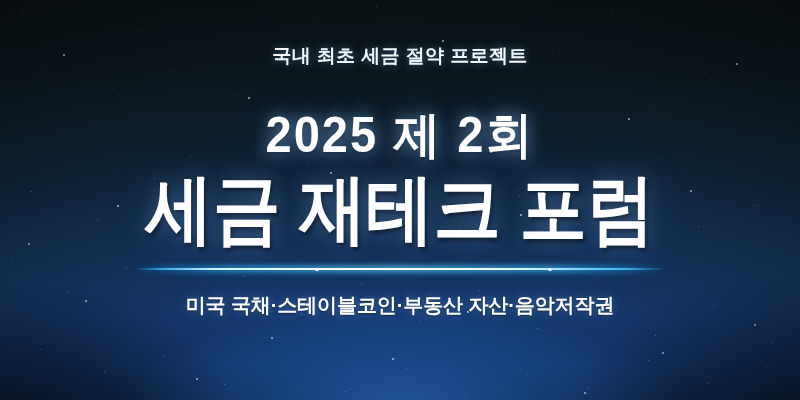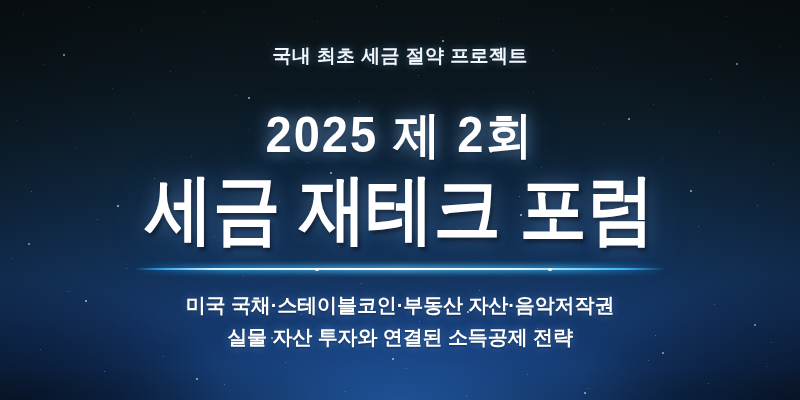--- a/index.html
+++ b/index.html
@@ -146,21 +146,20 @@
       754px 324px 0 0 rgba(228,242,255,.75), 28px 243px 0 0 rgba(225,240,255,.7);
   }
 
   
   .content {
     position: absolute;
     inset: 0;
     display: flex;
     flex-direction: column;
     align-items: center;
-    text-align: center;
   }
 
   .tagline {
     margin-top: 43px;
     font-size: 19px;
     font-weight: 700;
     letter-spacing: 0.4px;
     color: #f2f7fb;
     text-shadow: 0 0 9px rgba(130,190,255,0.45), 0 1px 2px rgba(0,0,0,0.6);
     white-space: nowrap;
@@ -289,17 +288,16 @@
 
     <div class="divider-wrap">
       <div class="divider-glow"></div>
       <div class="divider-core"></div>
       <div class="divider-spark s1"></div>
       <div class="divider-spark s2"></div>
     </div>
 
     <div class="subtitle">
       <span class="subtitle-line">미국 국채·스테이블코인·부동산 자산·음악저작권</span>
-      <span class="subtitle-line">실물 자산 투자와 연결된 소득공제 전략</span>
     </div>
 
   </div>
 </div>
 
 </body></html>

